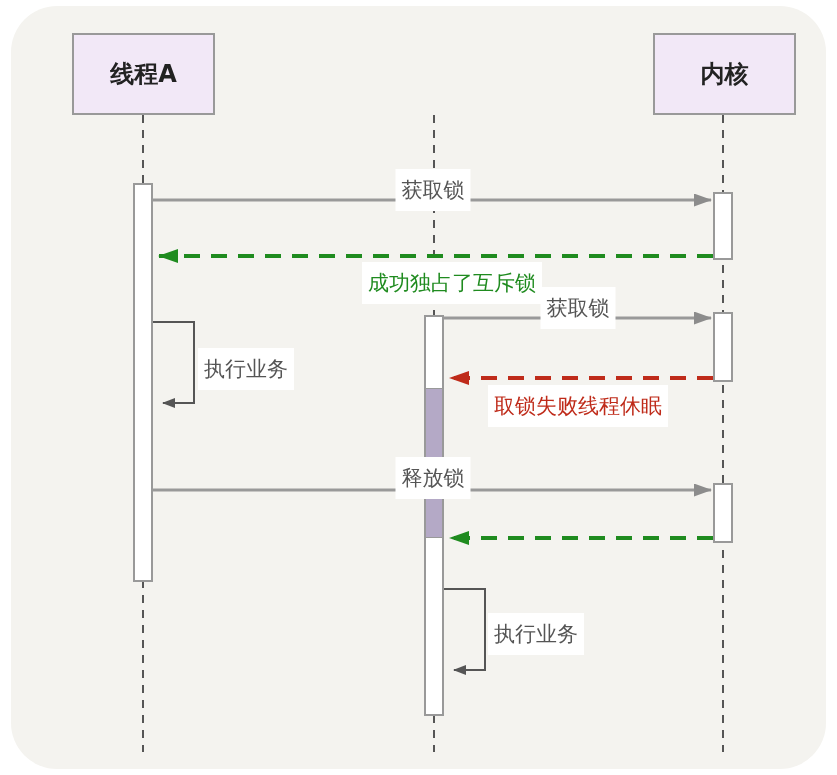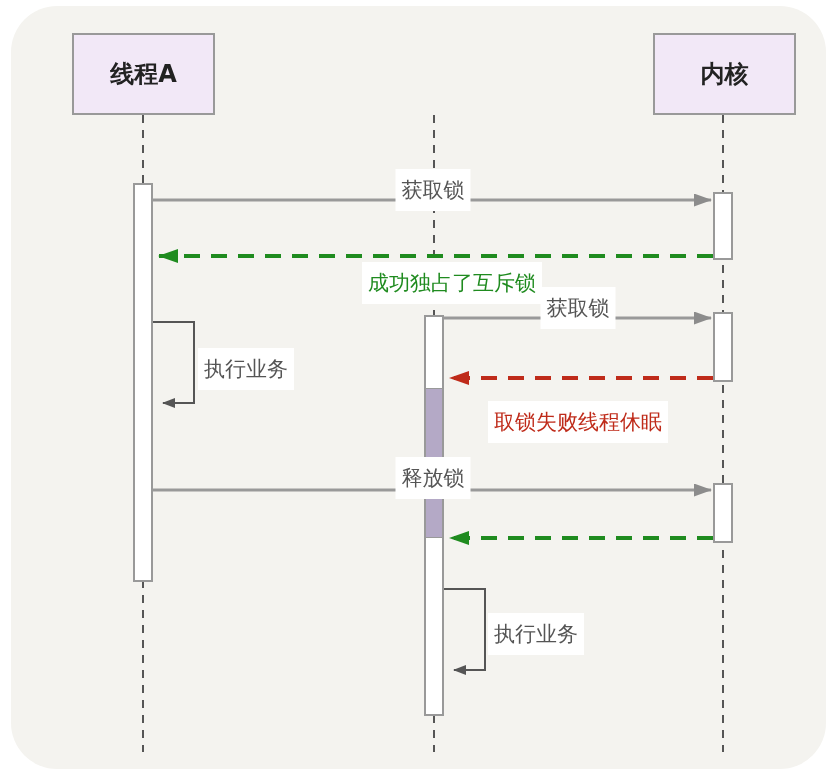--- a/index.html
+++ b/index.html
@@ -35,21 +35,21 @@
   .participant{position:absolute;top:33px;width:143px;height:82px;
     background:var(--participant_fill,#f2e8f7);border:2px solid var(--border_gray,#999);
     display:flex;align-items:center;justify-content:center;
     font-size:24px;font-weight:600;color:#222222;z-index:4;}
   #p-a{left:72px;} #p-b{left:363px;} #p-k{left:653px;}
   .msg-label{position:absolute;background:#ffffff;padding:8px 6px;
     font-size:21px;line-height:26px;font-weight:500;white-space:nowrap;z-index:4;}
   .centered{transform:translateX(-50%);}
   .lbl-gray{color:var(--label_gray,#555);}
   .lbl-green{color:var(--success_green,#1f8b1f);}
-  .lbl-red{color:var(--fail_red,#bf2b1a);margin-top:16px;}
+  .lbl-red{color:var(--fail_red,#bf2b1a);}
   #lbl-1{left:433px;top:169px;} #lbl-2{left:452px;top:262px;}
   #lbl-3{left:578px;top:287px;} #lbl-4{left:578px;top:385px;}
   #lbl-5{left:433px;top:457px;} #lbl-6{left:578px;top:543px;}
   #lbl-7{left:198px;top:348px;} #lbl-8{left:488px;top:613px;}
   .mk-gray{fill:var(--arrowhead_gray,#8c8c8c);}
   .mk-green{fill:var(--success_green,#1f8b1f);}
   .mk-red{fill:var(--fail_red,#bf2b1a);}
   .mk-dark{fill:var(--selfloop_gray,#555);}
 </style>
 </head>

